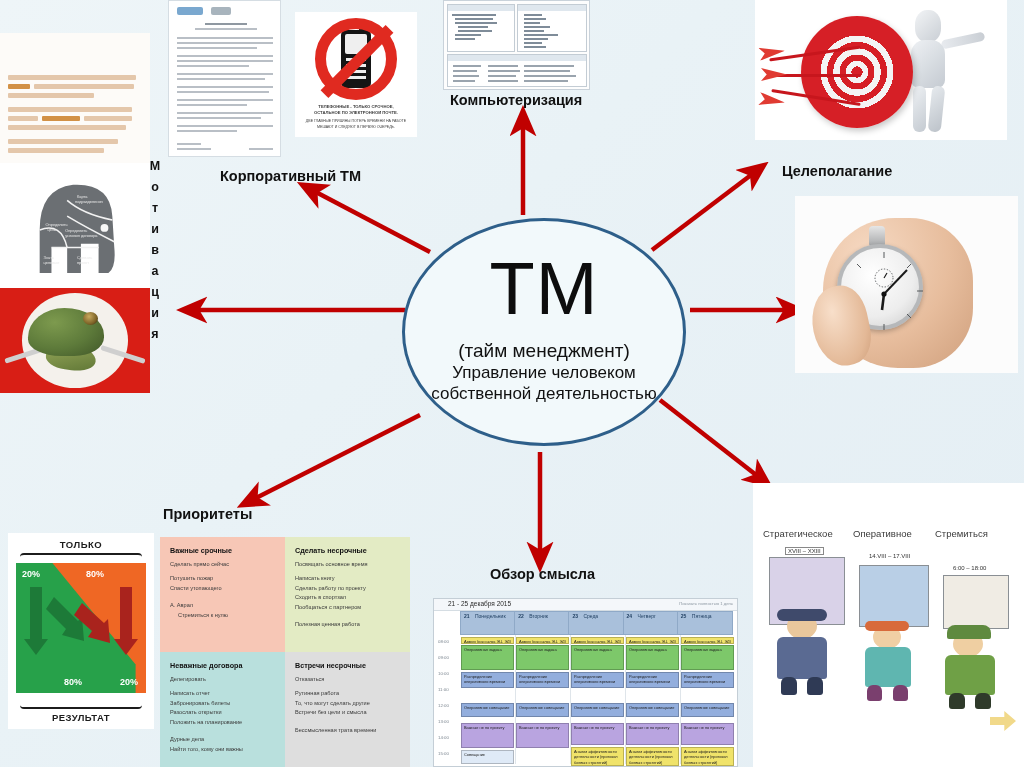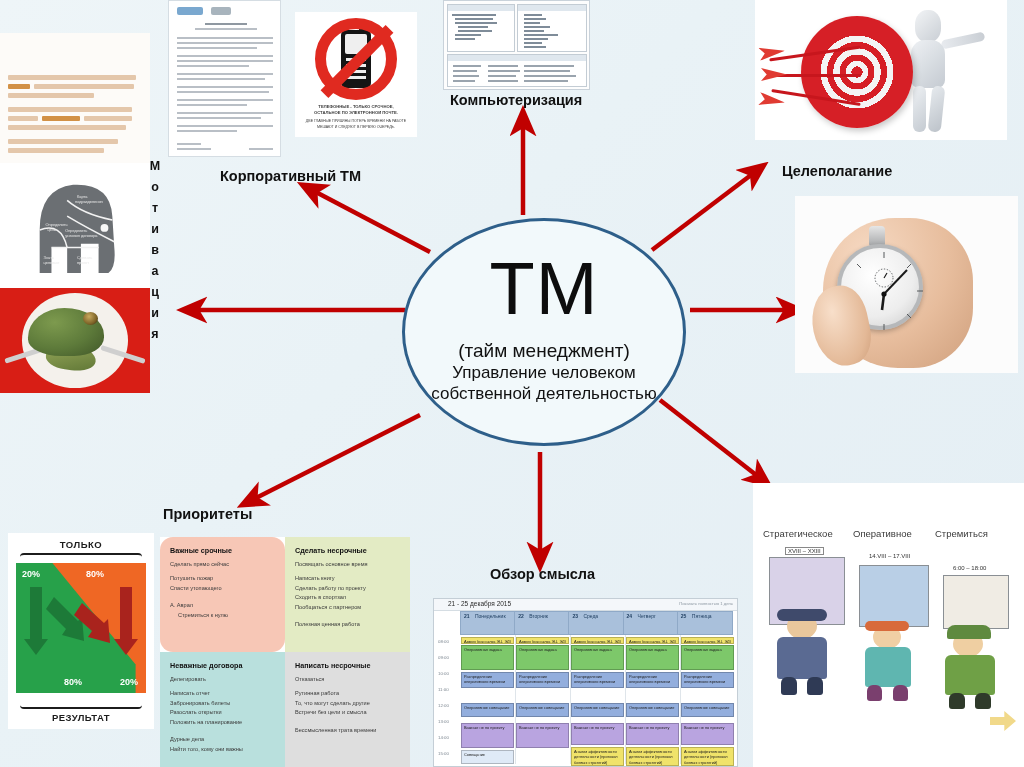--- a/index.html
+++ b/index.html
@@ -197,21 +197,21 @@
   #pareto-green {
     position: absolute; inset: 0; background: #27a14a;
     clip-path: polygon(0 0, 28% 0, 92% 78%, 92% 100%, 0 100%);
   }
   .pareto-pct { position: absolute; font-size: 9px; font-weight: bold; color: #fff; }
   .brace { position: absolute; border-top: 2px solid #1c1c1c; }
 
   
   #img-matrix { left: 160px; top: 537px; width: 250px; height: 230px; }
   .quad { position: absolute; width: 125px; height: 115px; padding: 9px 8px 0 10px; }
-  #q1 { left: 0; top: 0; background: #f7c7b6; border-radius: 13px; }
+  #q1 { left: 0; top: 0; background: #f7c7b6; }
   #q2 { left: 125px; top: 0; background: #e3ebc4; }
   #q3 { left: 0; top: 115px; background: #b9e0dd; }
   #q4 { left: 125px; top: 115px; background: #dedede; }
   .quad-title { font-size: 7.2px; font-weight: bold; color: #111; margin-bottom: 6px; }
   .quad-sub { font-size: 5.6px; color: #3a3a3a; margin-bottom: 7px; }
   .quad-item { font-size: 5.6px; color: #3a3a3a; line-height: 1.7; }
   .quad-gap { height: 8px; }
 
   
   #img-calendar { left: 433px; top: 598px; width: 305px; height: 169px; background: #fff; border: 1px solid #c4ced6; }
@@ -531,21 +531,21 @@
       <div class="quad-sub">Делегировать</div>
       <div class="quad-item">Написать отчет</div>
       <div class="quad-item">Забронировать билеты</div>
       <div class="quad-item">Разослать открытки</div>
       <div class="quad-item">Положить на планирование</div>
       <div class="quad-gap"></div>
       <div class="quad-item">Дурные дела</div>
       <div class="quad-item">Найти того, кому они важны</div>
     </div>
     <div class="quad" id="q4">
-      <div class="quad-title">Написать несрочные</div>
+      <div class="quad-title">Встречи несрочные</div>
       <div class="quad-sub">Отказаться</div>
       <div class="quad-item">Рутинная работа</div>
       <div class="quad-item">То, что могут сделать другие</div>
       <div class="quad-item">Встречи без цели и смысла</div>
       <div class="quad-gap"></div>
       <div class="quad-item">Бессмысленная трата времени</div>
     </div>
   </div>
 
   <div class="thumb" id="img-calendar">

